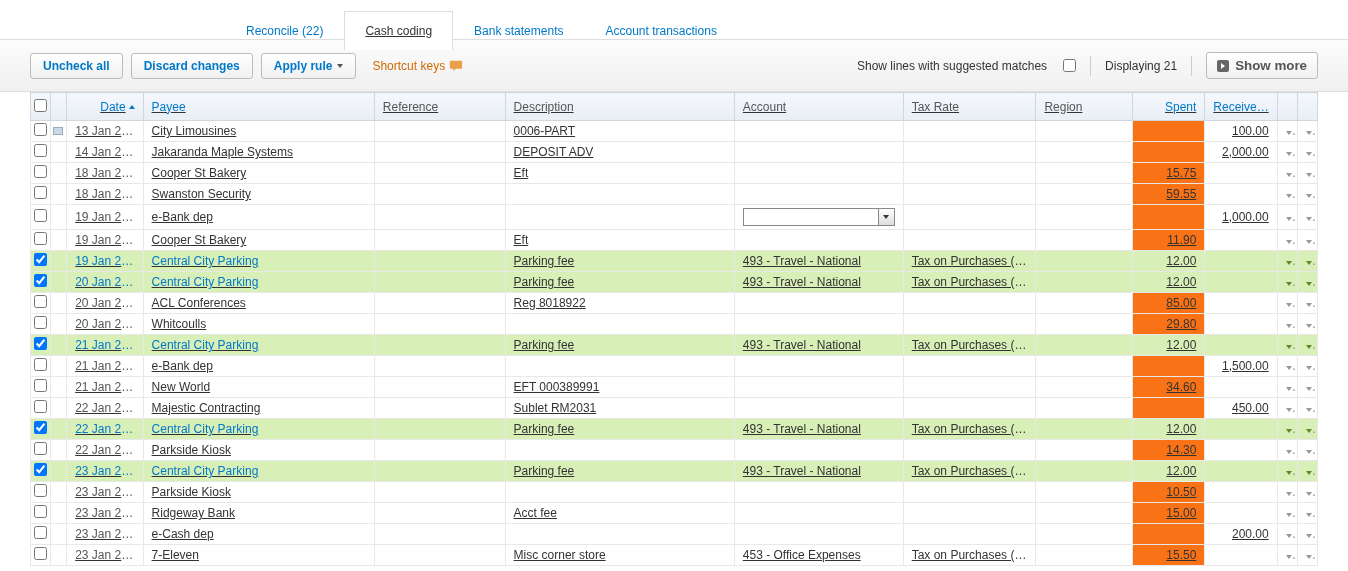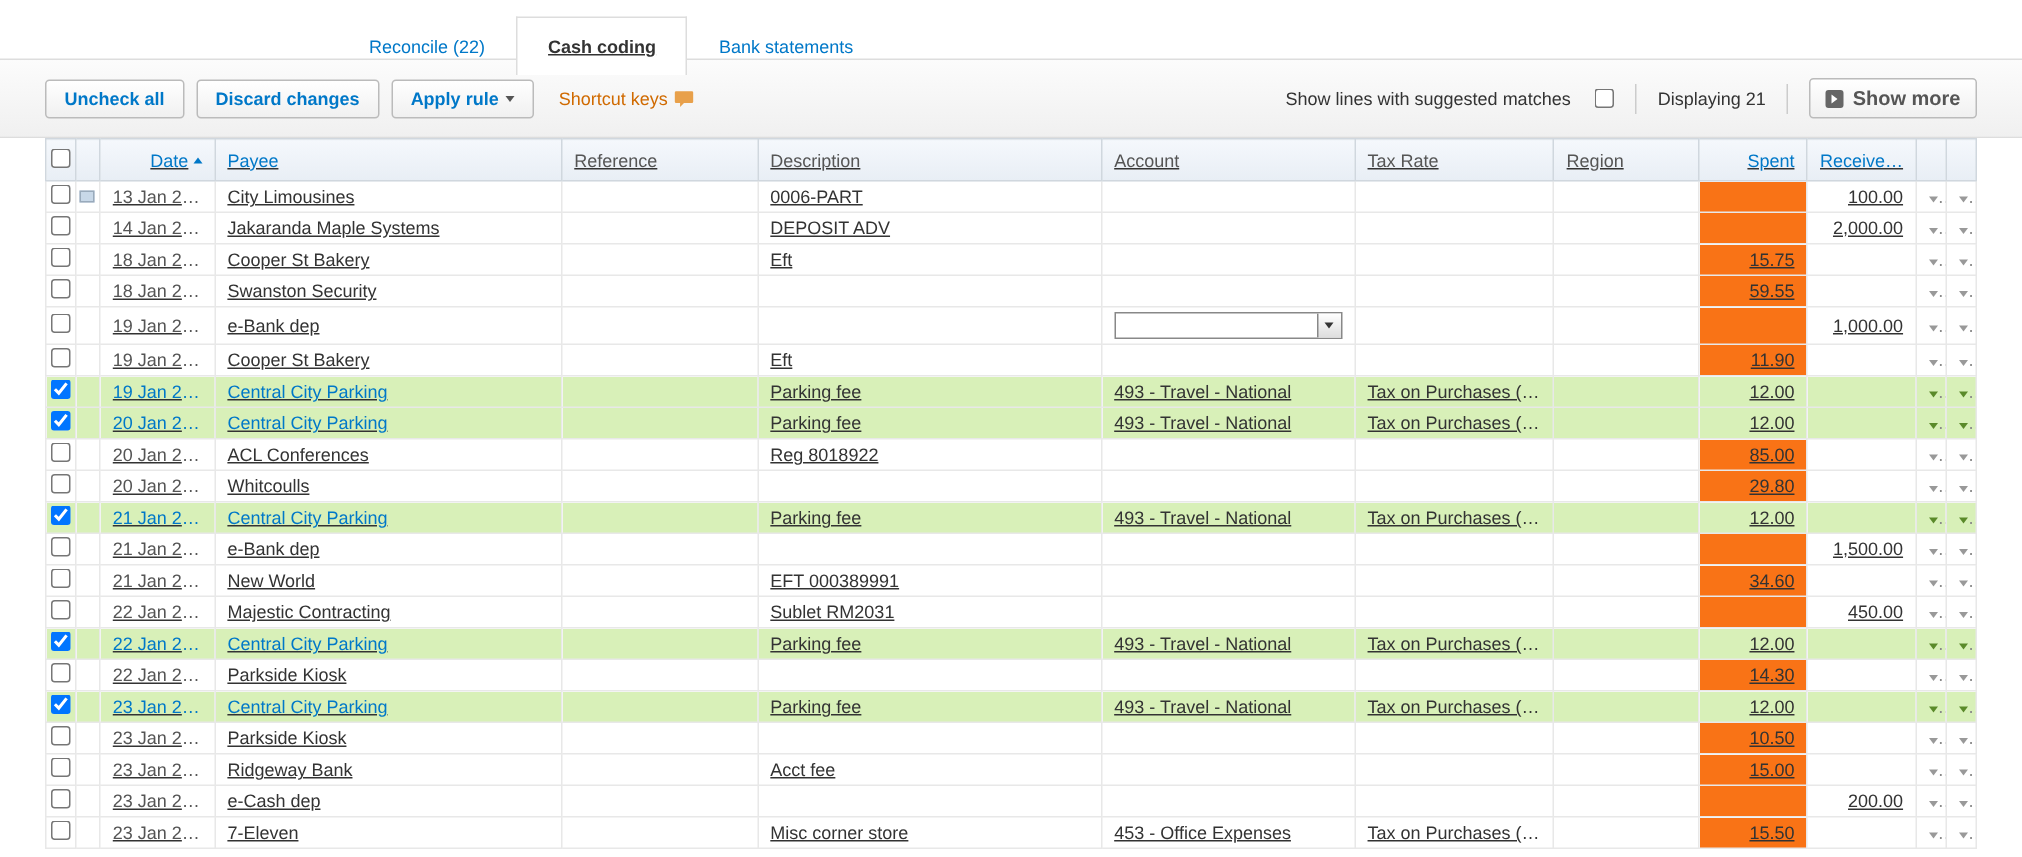--- a/index.html
+++ b/index.html
@@ -1,21 +1,21 @@
 <!DOCTYPE html>
 <html><head>
 <meta charset="utf-8">
 <style>
   * { box-sizing: border-box; margin: 0; padding: 0; }
   body { font-family: Arial, Helvetica, sans-serif; font-size: 12px; color: #333; background: #fff; }
   
   .tabs-container { border-bottom: 1px solid #ddd; padding-left: 225px; background: #fff; }
   .tabs { display: flex; }
   .tab { padding: 12px 20px; color: #0078c8; cursor: pointer; border: 1px solid transparent; border-bottom: none; position: relative; top: 11px; }
-  .tab.active { color: #333; font-weight: bold; border-color: #ddd; background: #fff; text-decoration: underline; }
+  .tab.active { color: #333; font-weight: normal; border-color: #ddd; background: #fff; text-decoration: underline; }
   .tab-count { font-weight: normal; }
   
   .toolbar-area { background: linear-gradient(#fcfcfc,#f0f0f0); border-bottom: 1px solid #ddd; padding: 12px 30px; display: flex; align-items: center; justify-content: space-between; }
   .toolbar-left { display: flex; align-items: center; gap: 8px; }
   .btn { background: linear-gradient(#fff,#f0f0f0); border: 1px solid #bbb; border-radius: 3px; padding: 5px 12px; font-size: 12px; font-weight: bold; cursor: pointer; color: #0078c8; }
   .btn.dropdown::after { content: ""; display: inline-block; margin-left: 5px; border-top: 4px solid #555; border-left: 3px solid transparent; border-right: 3px solid transparent; vertical-align: middle; }
   .shortcut-link { color: #d06a00; margin-left: 8px; cursor: pointer; display: inline-flex; align-items: center; gap: 4px; }
   .shortcut-link svg { width: 14px; height: 14px; }
   .toolbar-right { display: flex; align-items: center; gap: 14px; color: #333; }
   .toolbar-right label { display: inline-flex; align-items: center; gap: 16px; }
@@ -65,20 +65,21 @@
   col.c-dd2 { width: 20px; }
 </style>
 </head>
 <body>
 
 <div class="tabs-container">
   <div class="tabs" id="tabs">
       <div class="tab">Reconcile <span class="tab-count">(22)</span></div>
       <div class="tab active">Cash coding</div>
       <div class="tab">Bank statements</div>
+      <div class="tab">Account transactions</div>
     </div>
 </div>
 
 <div class="toolbar-area">
   <div class="toolbar-left">
     <button class="btn">Uncheck all</button>
     <button class="btn">Discard changes</button>
     <button class="btn dropdown">Apply rule</button>
     <a class="shortcut-link">
       <span>Shortcut keys</span>

